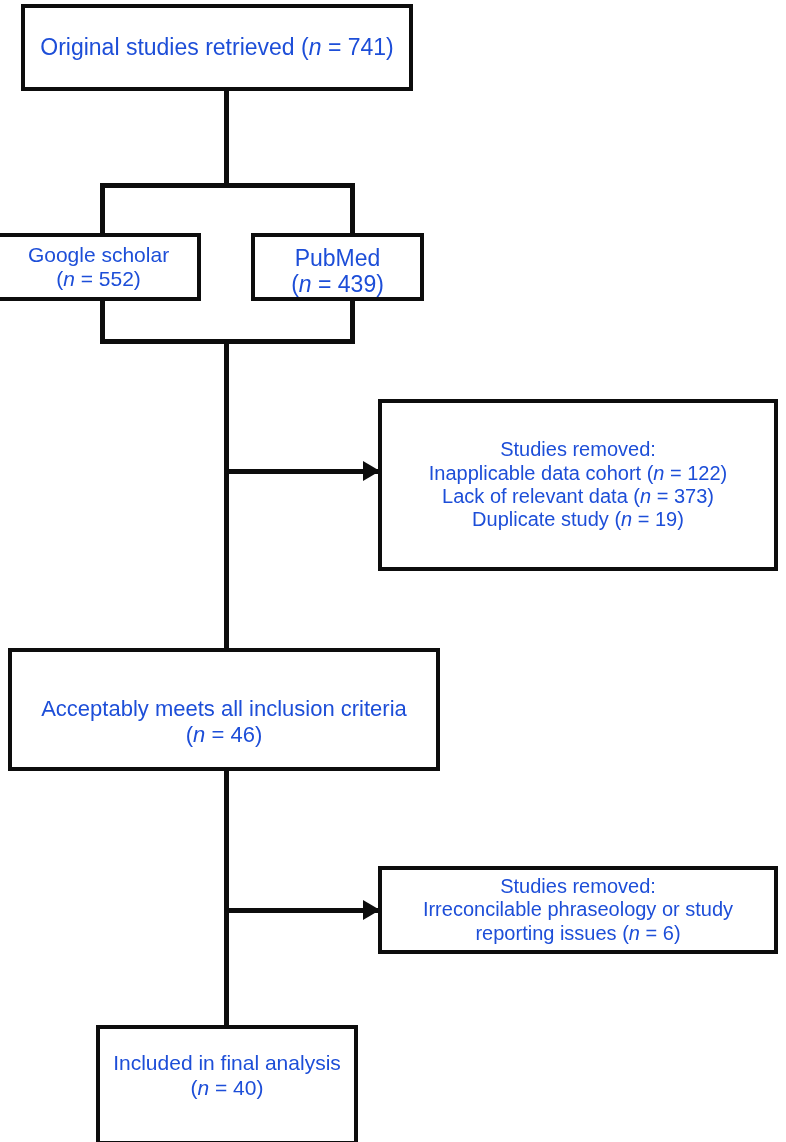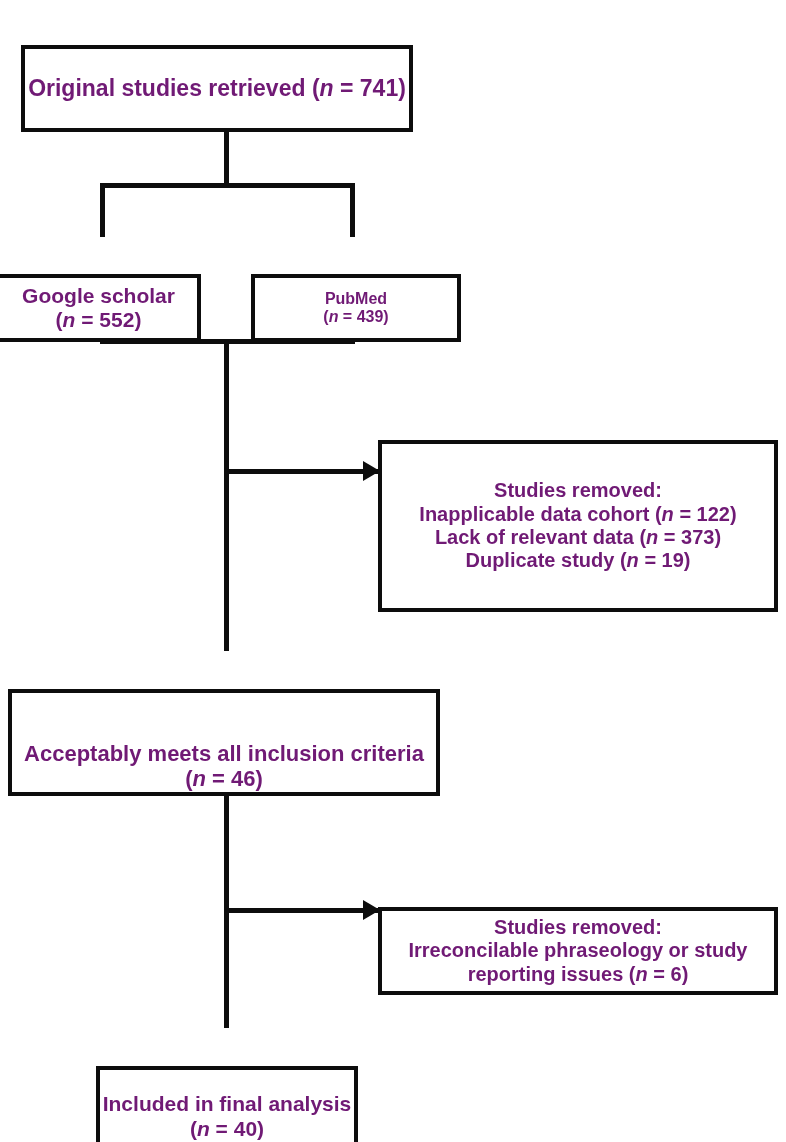--- a/index.html
+++ b/index.html
@@ -21,40 +21,39 @@
   .node {
     position: absolute;
     box-sizing: border-box;
     border: 4px solid #0d0d0d;
     background: #ffffff;
     display: flex;
     flex-direction: column;
     align-items: center;
     justify-content: center;
     text-align: center;
-    color: #701a75;
-    font-weight: bold;
+    color: #1d4ed8;
+    font-weight: normal;
     z-index: 3;
-    margin-top: 41px;
   }
   .node .line {
     display: block;
     white-space: nowrap;
     line-height: 1.17;
   }
   .node .line.tight { line-height: 1.14; }
   .ital { font-style: italic; }
 
   
   #node-source      { left: 21px;  top: 4px;    width: 392px; height: 87px;  font-size: 23px; }
   #node-google      { left: -4px;  top: 233px;  width: 205px; height: 68px;  font-size: 21px; }
-  #node-pubmed      { left: 251px; top: 233px;  width: 210px; height: 68px;  font-size: 16px; }
+  #node-pubmed      { left: 251px; top: 233px;  width: 173px; height: 68px;  font-size: 23px; justify-content: flex-end; }
   #node-removed-1   { left: 378px; top: 399px;  width: 400px; height: 172px; font-size: 20px; }
-  #node-eligible    { left: 8px;   top: 648px;  width: 432px; height: 107px; font-size: 22px;
-                      justify-content: flex-end; padding-top: 24px; }
+  #node-eligible    { left: 8px;   top: 648px;  width: 432px; height: 123px; font-size: 22px;
+                      justify-content: center; padding-top: 24px; }
   #node-removed-2   { left: 378px; top: 866px;  width: 400px; height: 88px;  font-size: 20px; }
   #node-final       { left: 96px;  top: 1025px; width: 262px; height: 120px; font-size: 21px;
                       justify-content: flex-start; padding-top: 22px; }
 
   
   .conn {
     position: absolute;
     background: #0d0d0d;
     z-index: 1;
   }

